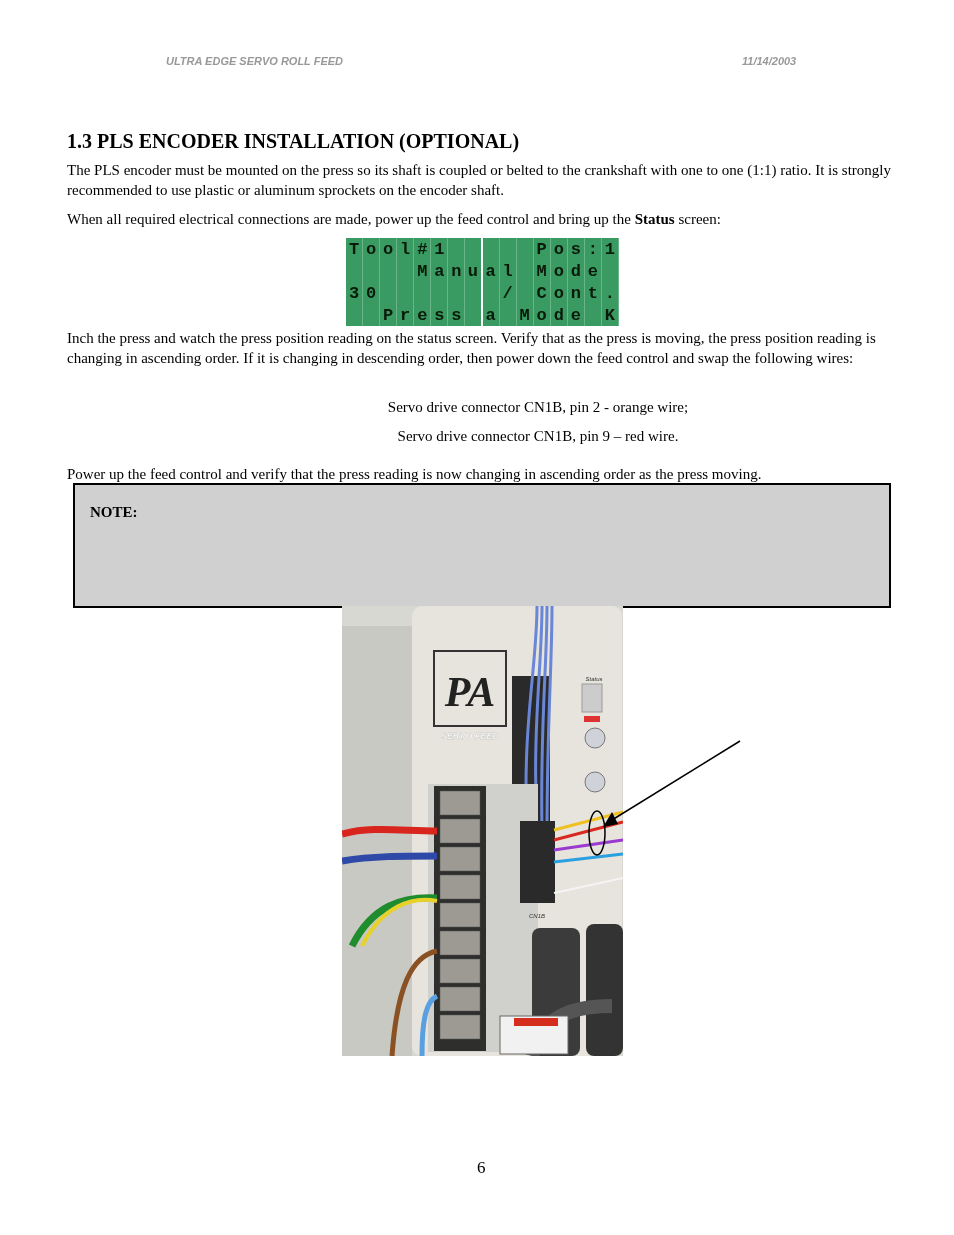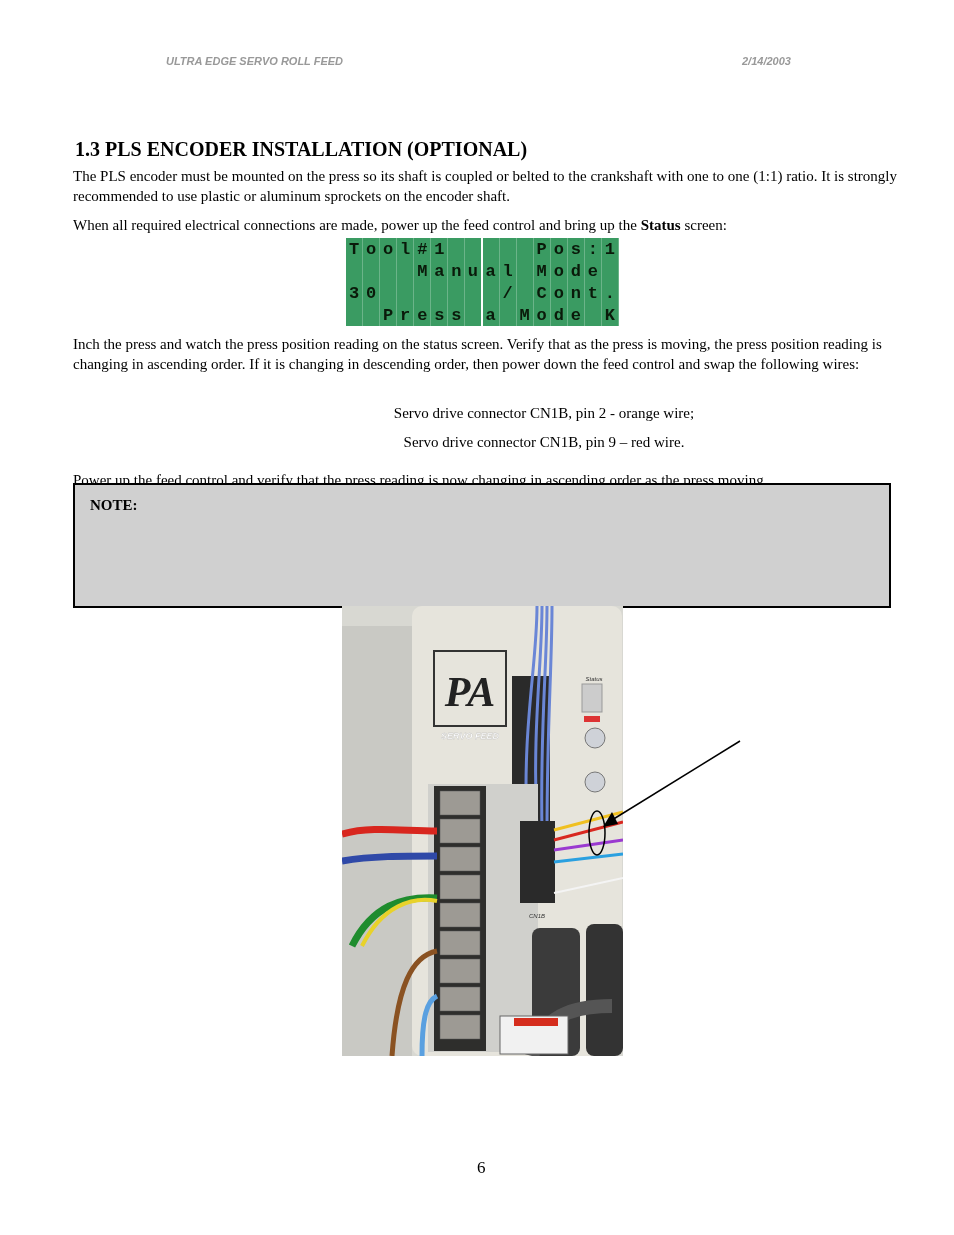--- a/index.html
+++ b/index.html
@@ -2,44 +2,44 @@
 <html><head>
 <meta charset="utf-8">
 <style>
   html, body { margin:0; padding:0; background:#ffffff; }
   body { width:954px; height:1235px; position:relative; overflow:hidden;
          font-family:"Liberation Serif", serif; color:#000; }
   .hdr { position:absolute; top:55px; font-family:"Liberation Sans", sans-serif;
          font-size:11px; font-style:italic; font-weight:bold; color:#999; }
   .hdr-title { left:166px;text-align:center; }
   .hdr-date { left:742px; }
-  h1 { position:absolute; left:67px; top:130px; margin:8px; font-size:20px;
+  h1 { position:absolute; left:67px; top:130px; margin:0; font-size:20px;
        font-weight:bold; font-family:"Liberation Serif", serif; }
-  .p { position:absolute; left:67px; width:830px; font-size:15px; line-height:20px; margin:6px; }
+  .p { position:absolute; left:67px; width:830px; font-size:15px; line-height:20px; margin:0; }
   .indent { left:123px;text-align:center; }
   .lcd { position:absolute; left:346px; top:238px; width:273px; height:88px;
          background:#3a9b62; display:grid; grid-template-columns:repeat(16,1fr);
          grid-template-rows:repeat(4,1fr); }
   .lcd-cell { font-family:"Liberation Mono", monospace; font-weight:bold; font-size:17px;
               color:#0a1a0a; display:flex; align-items:center; justify-content:center;
               border-right:1px solid rgba(255,255,255,0.25); box-sizing:border-box; }
   .lcd-cell.mid { border-right:2px solid #fff; }
   .note { position:absolute; left:73px; top:483px; width:818px; height:125px;
           background:#d0d0d0; border:2px solid #000; box-sizing:border-box;
-          padding:10px 15px; font-size:15px; line-height:20px; }
+          padding:17px 15px; font-size:15px; line-height:20px; }
   .note b { display:block; }
   .photo { position:absolute; left:342px; top:606px; width:281px; height:450px;
            background:#a3a3a3; overflow:hidden; }
   .pagenum { position:absolute; left:477px; top:1158px; font-size:17px; }
 </style>
 </head>
 <body>
 
 <div class="hdr hdr-title">ULTRA EDGE SERVO ROLL FEED</div>
-<div class="hdr hdr-date">2/14/2003</div>
+<div class="hdr hdr-date">11/14/2003</div>
 
 <h1>1.3 PLS ENCODER INSTALLATION (OPTIONAL)</h1>
 
 <p class="p" style="top:160px">The PLS encoder must be mounted on the press so its shaft is coupled or belted to the crankshaft with one to one (1:1) ratio.  It is strongly recommended to use plastic or aluminum sprockets on the encoder shaft.</p>
 
 <p class="p" style="top:209px"><span>When all required electrical connections are made, power up the feed control and bring up the </span><b>Status</b><span> screen:</span></p>
 
 <div class="lcd" id="lcd" style="background: rgb(58, 155, 98);">
     <div class="lcd-cell">T</div>
     <div class="lcd-cell">o</div>

